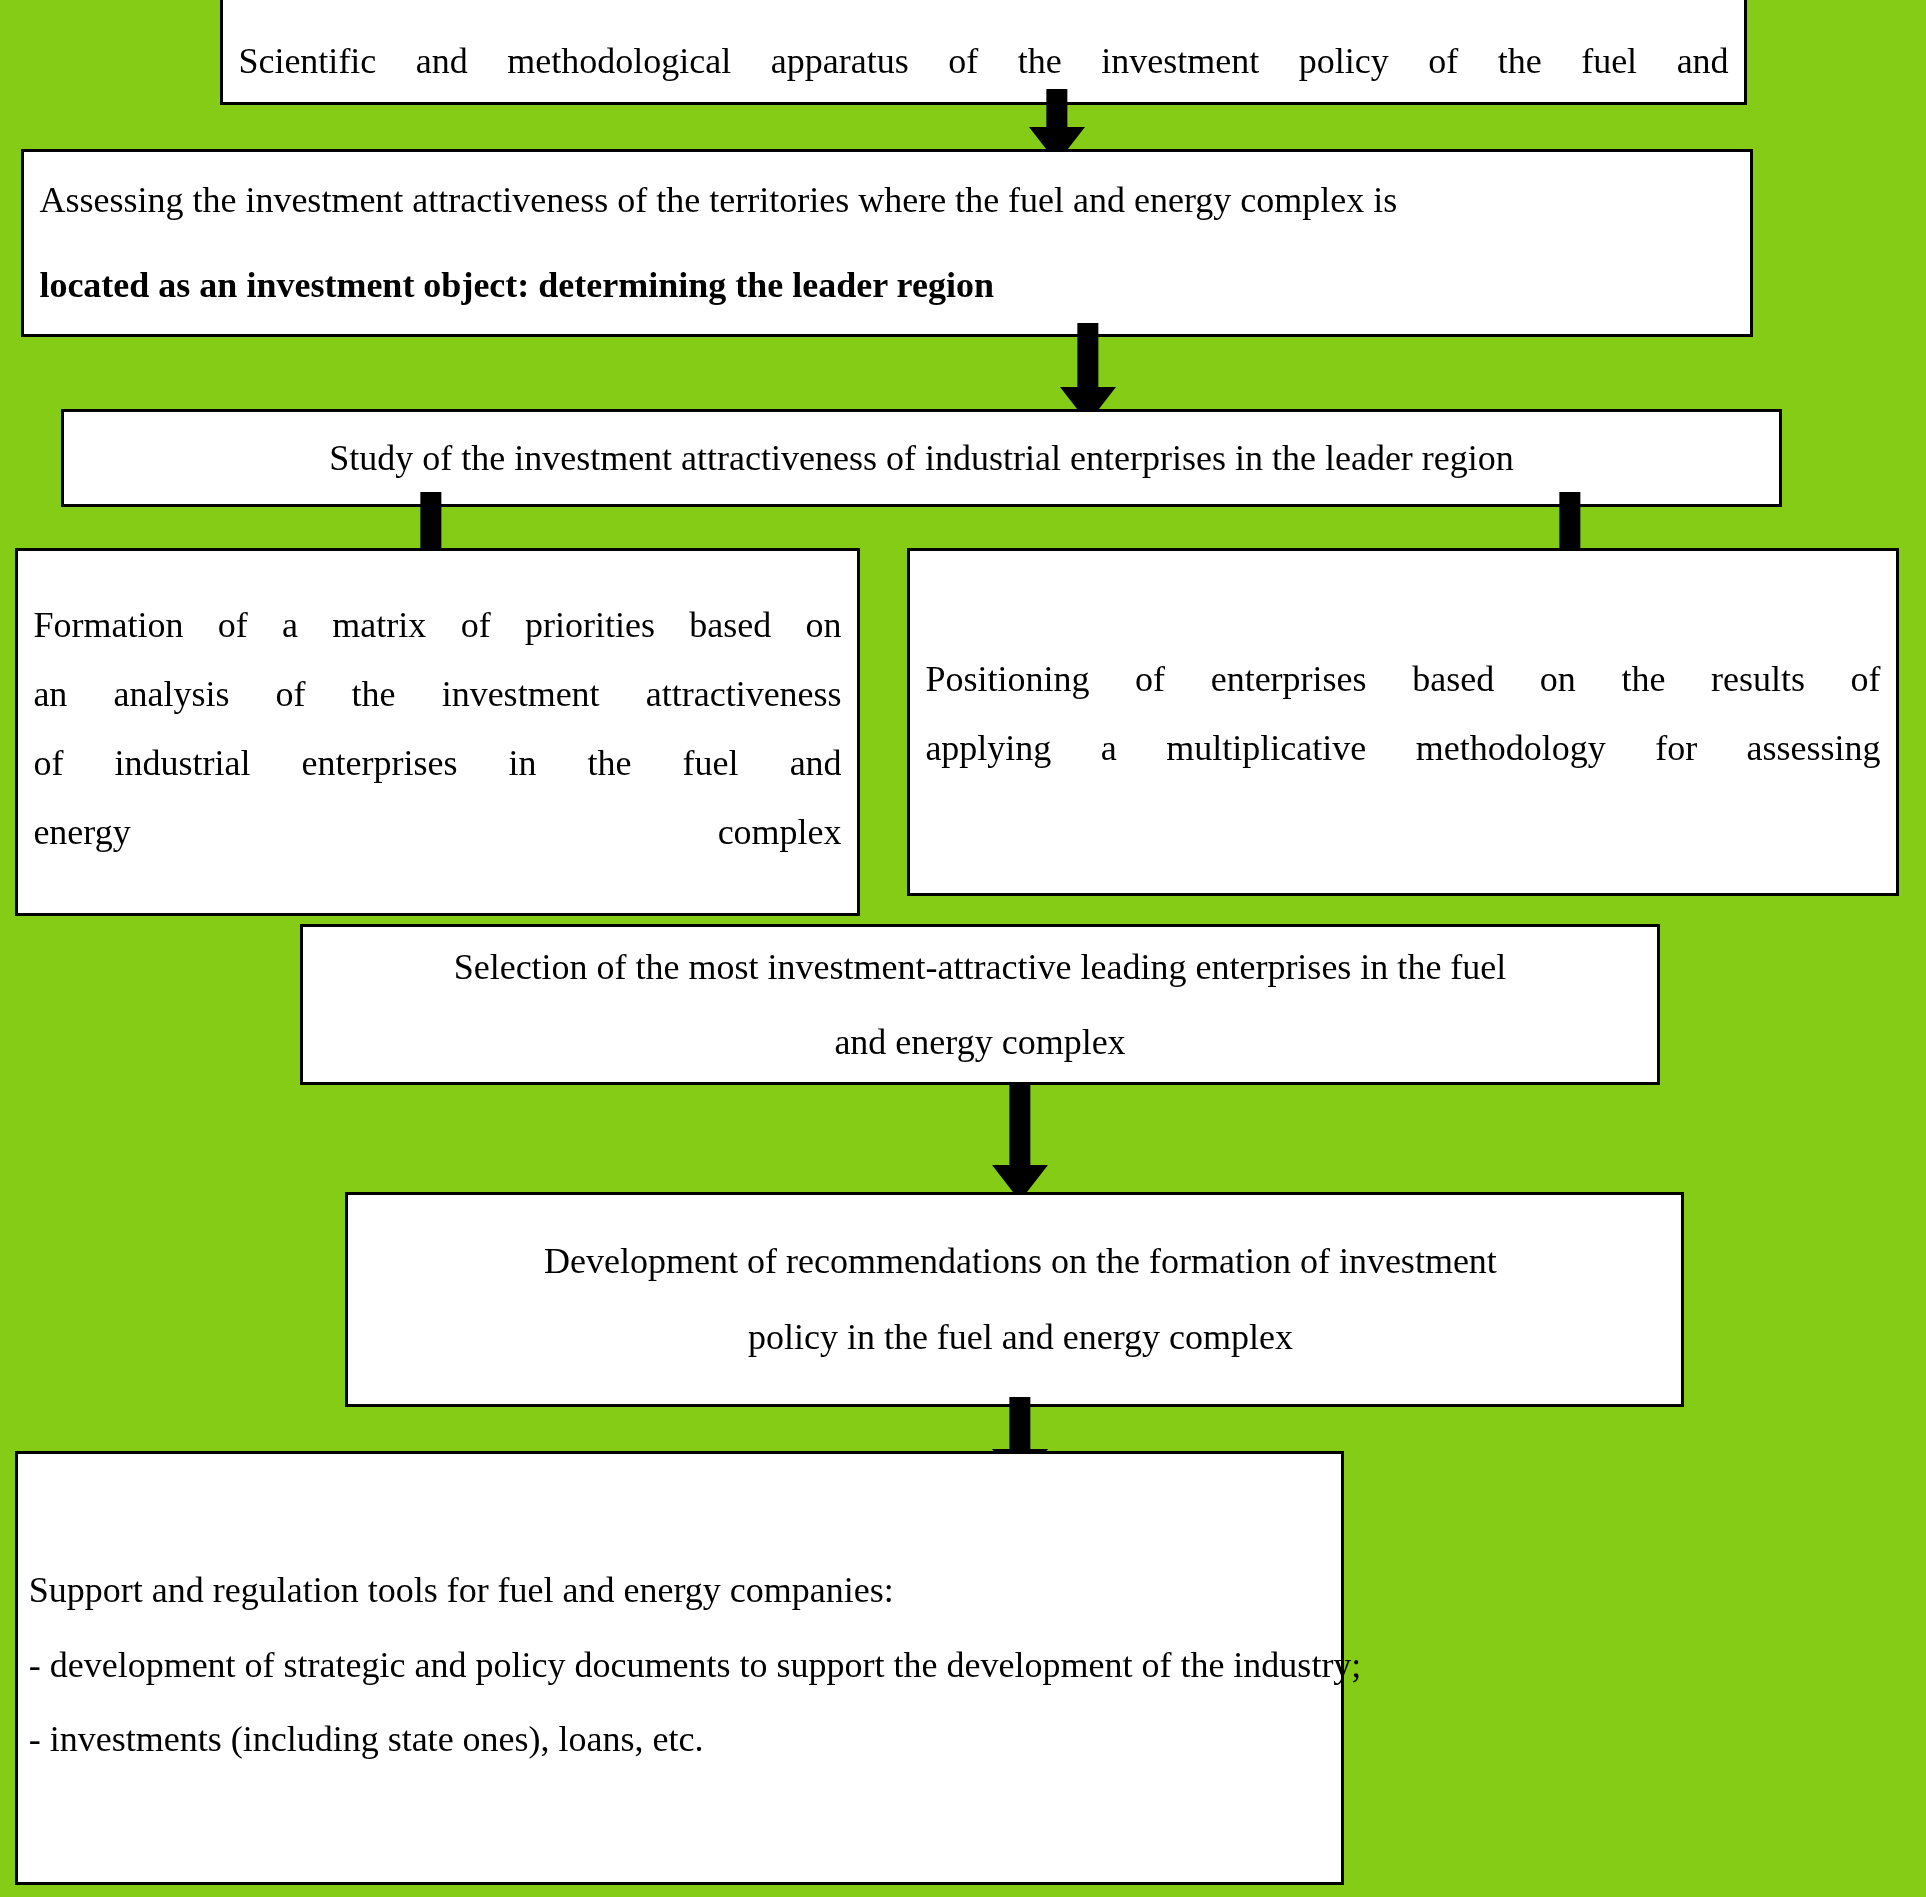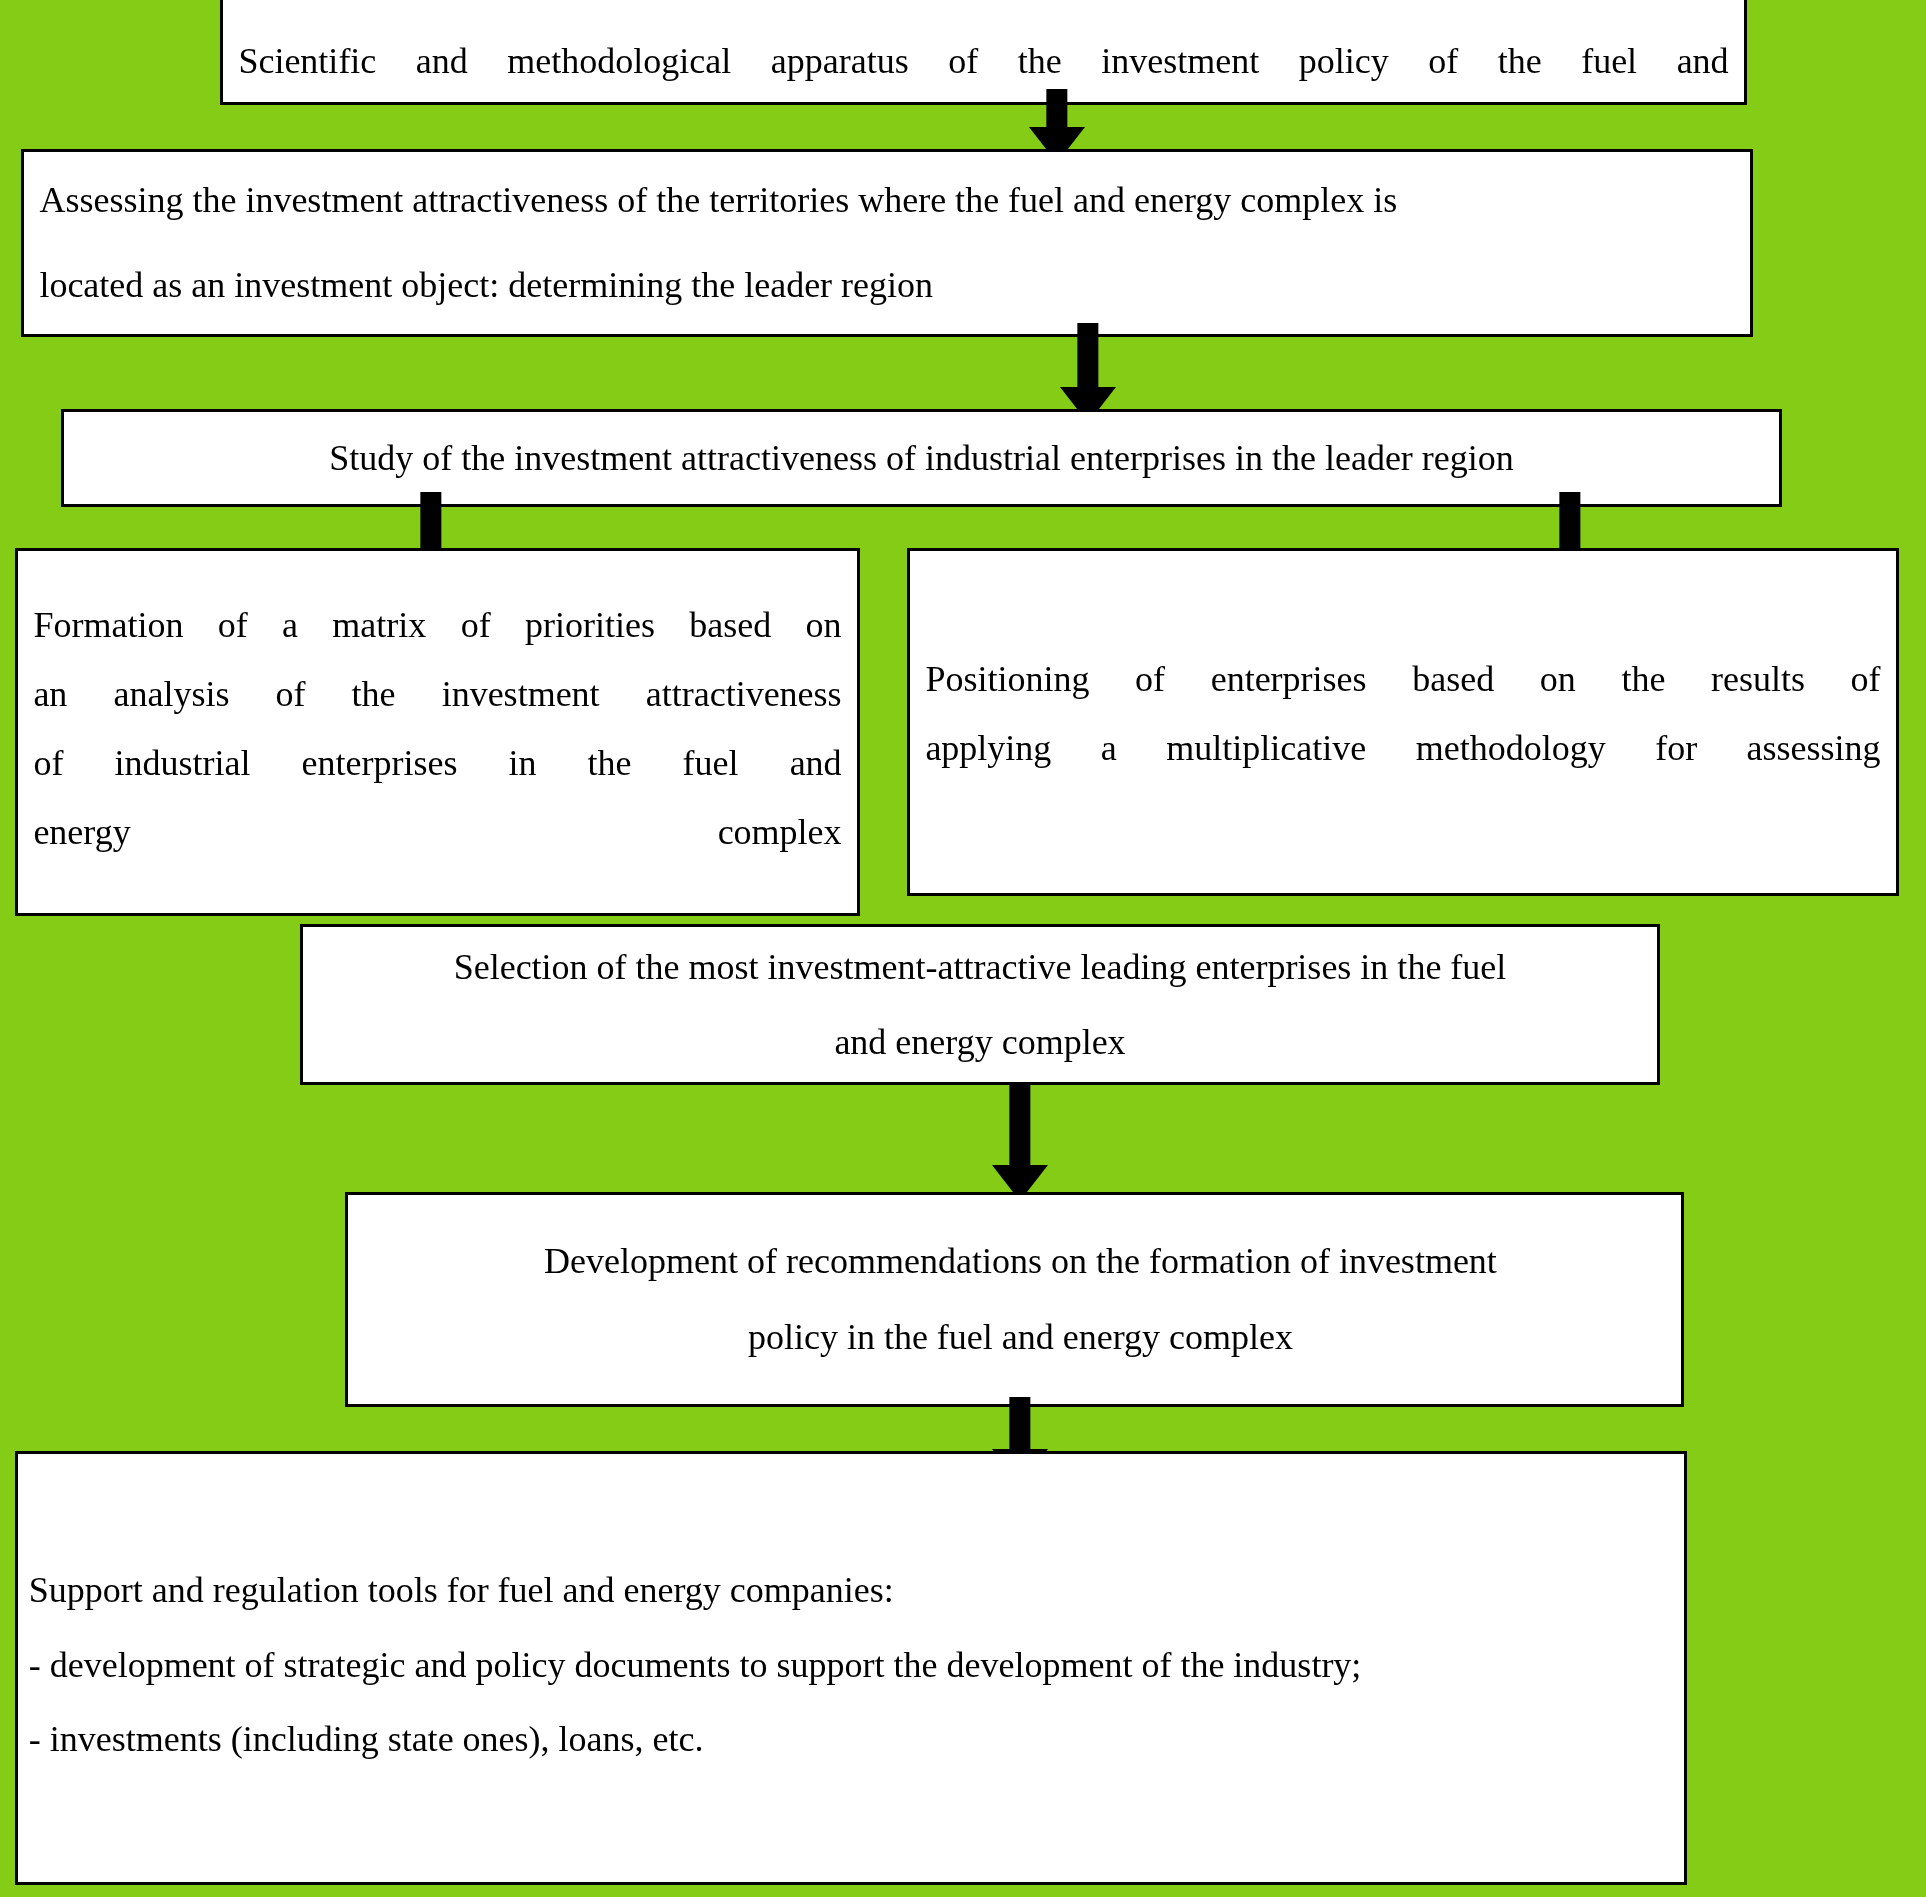--- a/index.html
+++ b/index.html
@@ -30,35 +30,35 @@
   .node.left .line{ text-align:left; }
 
   
   #n-scientific{ left:220px; top:-13px; width:1527px; height:118px; }
   #n-assessing { left:21px;  top:149px; width:1732px; height:188px; }
   #n-study     { left:61px; top:409px; width:1721px; height:98px; }
   #n-formation { left:15px;  top:548px; width:845px; height:368px; }
   #n-positioning{left:907px;top:548px; width:992px; height:348px; }
   #n-selection { left:300px; top:924px;width:1360px; height:161px; }
   #n-development{left:345px; top:1192px;width:1339px; height:215px; }
-  #n-support   { left:15px;  top:1451px;width:1672px; height:434px; }
+  #n-support   { left:15px;  top:1451px;width:1329px; height:434px; }
 
   
   #n-scientific .txt{ margin-top:31px; }
   #n-assessing  .txt{ margin-top:0px; }
   #n-formation  .txt{ margin-top:-6px; }
   #n-positioning .txt{ margin-top:-16.6px; }
   #n-selection  .txt{ margin-top:0px; }
   #n-development .txt{ margin-top:0px;padding-left:12px; }
   #n-support    .txt{ margin-top:-6px; }
   #n-support .line{ padding:0 10.7px; }
   #n-support .line + .line{ margin-top:20px; }
   #n-formation .line + .line{ margin-top:14.2px; }
   #n-positioning .line + .line{ margin-top:14.2px; }
-  #n-assessing .line + .line{ margin-top:30px; }
+  #n-assessing .line + .line{ margin-top:30px;font-weight:bold; }
   #n-selection .line + .line{ margin-top:20px; }
   #n-development .line + .line{ margin-top:21.3px; }
 
   
   .arrow{ position:absolute; }
   .arrow .shaft{
     position:absolute; left:50%; transform:translateX(-50%);
     background:#000; top:0;
   }
   .arrow .head{

